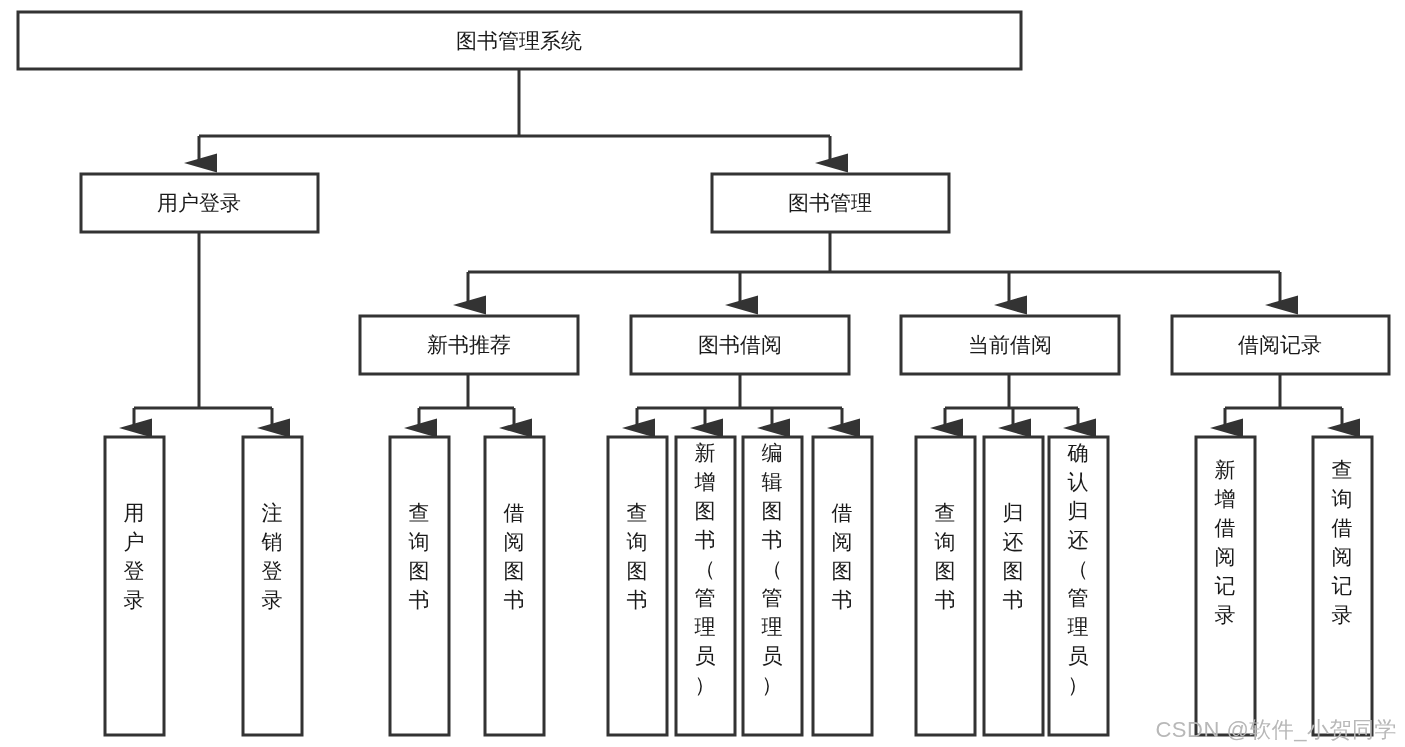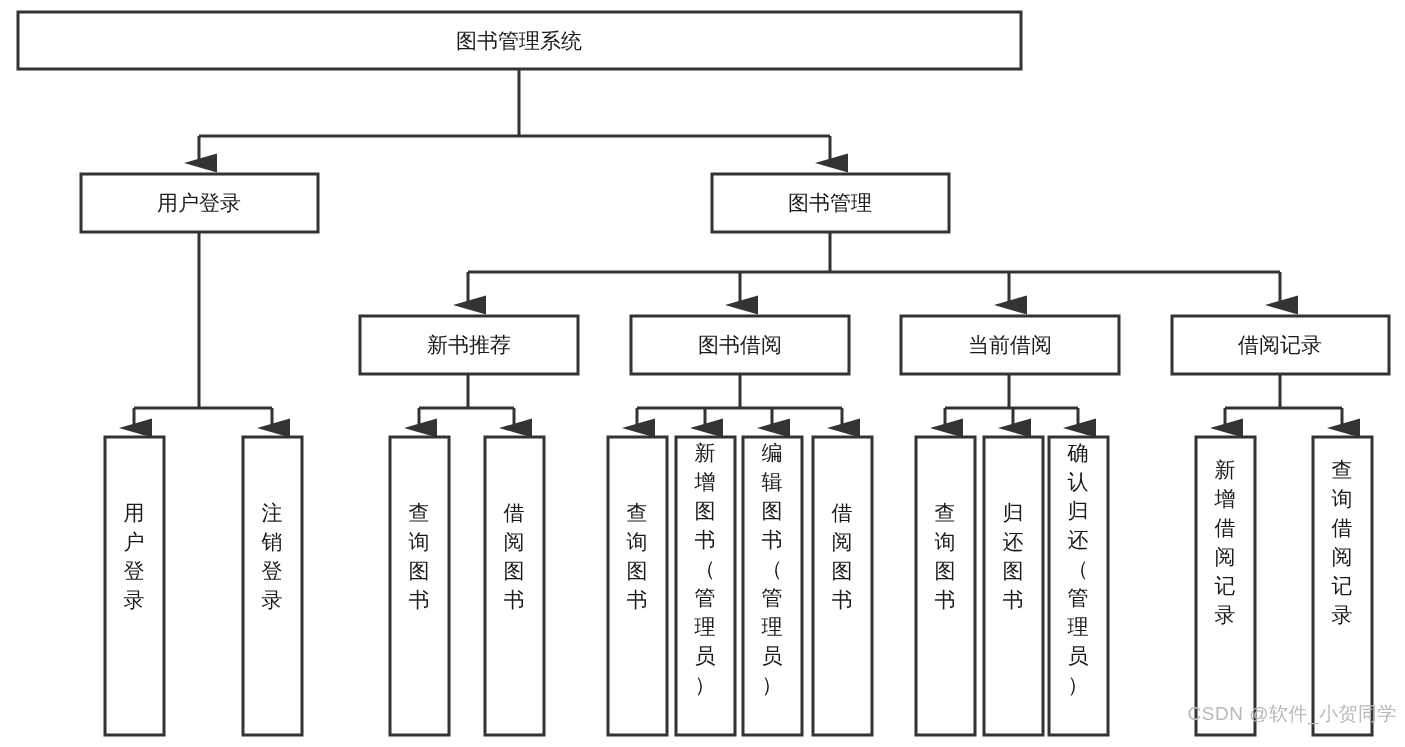--- a/index.html
+++ b/index.html
@@ -46,23 +46,23 @@
   }
   .leaf-label {
     font-family: "Liberation Sans", "DejaVu Sans", sans-serif;
     fill: #1a1a1a;
     font-size: 21px;
     text-anchor: middle;
   }
   .watermark {
     position: absolute;
     right: 8px;
-    bottom: 20px;
-    font-family: "Liberation Sans", "DejaVu Sans", sans-serif;
-    font-size: 19px;
+    bottom: 2px;
+    font-family: "Liberation Sans", "DejaVu Sans", sans-serif;
+    font-size: 22px;
     color: #b8b8b8;
     letter-spacing: 0.5px;
     white-space: nowrap;
     user-select: none;
   }
 </style>
 </head>
 <body>
 
 <div id="diagram-root">

